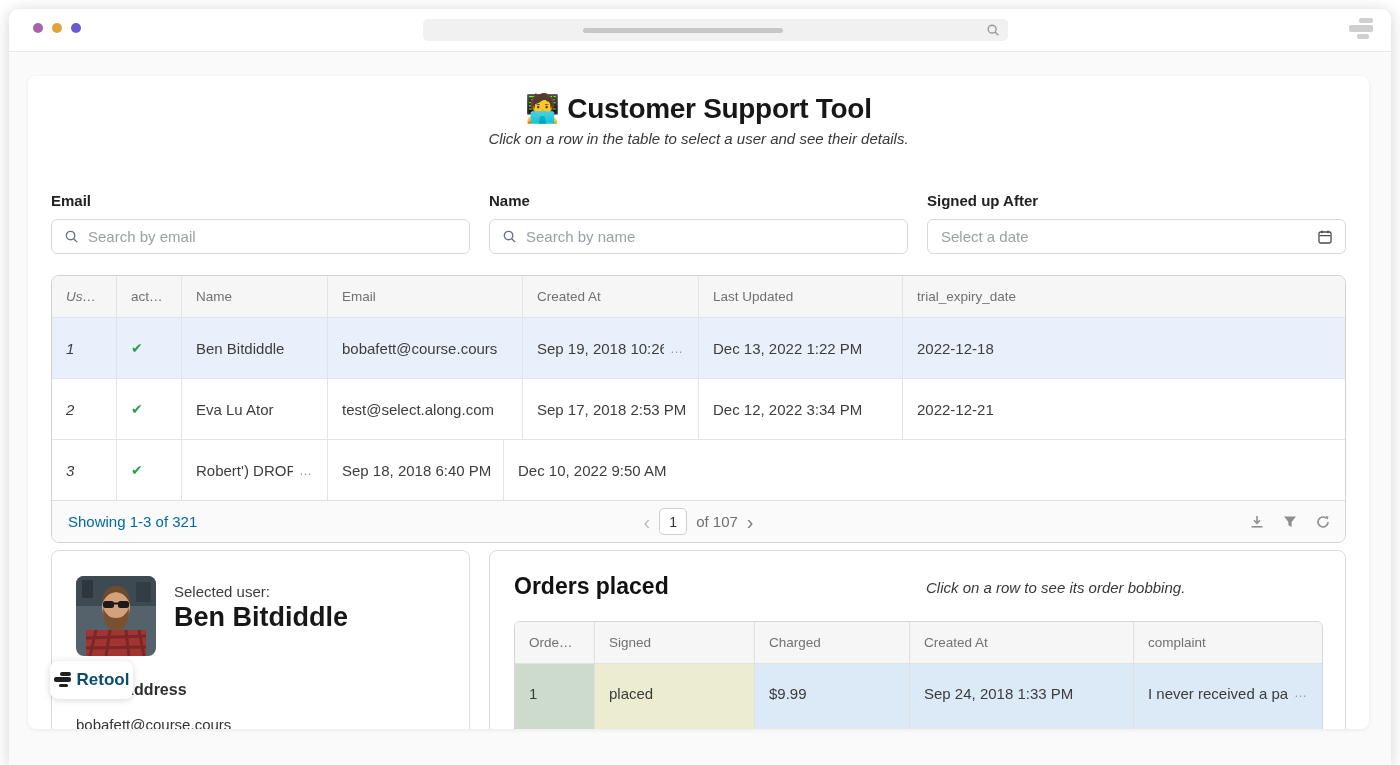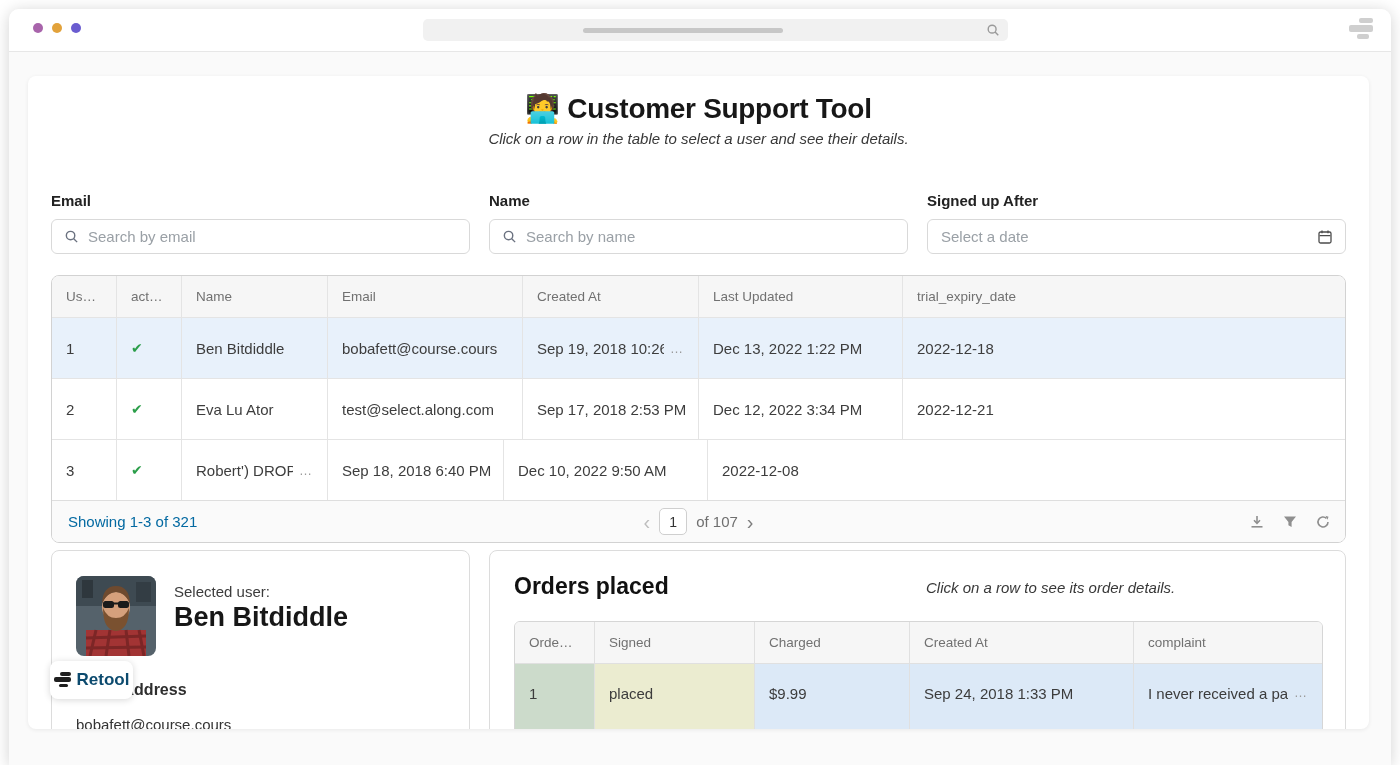--- a/index.html
+++ b/index.html
@@ -47,21 +47,21 @@
   .in-icon { position: absolute; left: 12px; top: 9px; }
   .cal-icon { position: absolute; right: 12px; top: 9px; }
 
   .utable { position: absolute; left: 23px; top: 199px; width: 1295px; border: 1px solid #d2d2d2; border-radius: 8px; overflow: hidden; background: #fff; }
   .uhead { display: flex; height: 41px; background: #f6f6f6; }
   .urow  { display: flex; height: 61px; border-top: 1px solid #e4e4e4; background: #fff; }
   .urow.selected { background: #e8f1fb; }
   .ucell { display: flex; align-items: center; padding: 0 14px; font-size: 15px; color: #3d3d3d; white-space: nowrap; overflow: hidden; border-left: 1px solid #e4e4e4; }
   .ucell:first-child { border-left: none; }
   .uhead .ucell { font-size: 13.5px; color: #717171; font-weight: 400; }
-  .c1 { width: 64px; } .c2 { width: 65px; } .c3 { width: 146px; } .c4 { width: 195px; }
+  .c1 { width: 64px; font-style: italic; } .c2 { width: 65px; } .c3 { width: 146px; } .c4 { width: 195px; }
   .c5 { width: 176px; } .c6 { width: 204px; } .c7 { flex: 1; }
   .check { color: #2b9e4a; font-size: 14px; }
   .trunc { overflow: hidden; white-space: nowrap; min-width: 0; }
   .ellip { color: #9b9b9b; flex: none; margin-left: 6px; font-size: 13px; letter-spacing: 1px; }
   .ufoot { display: flex; align-items: center; height: 42px; background: #fafafa; border-top: 1px solid #dedede; position: relative; }
   .showing { position: absolute; left: 16px; color: #0369a1; font-size: 15px; }
   .pager { margin: 0 auto; display: flex; align-items: center; gap: 9px; }
   .chev { font-size: 20px; line-height: 1; cursor: default; }
   .chev-l { color: #bdbdbd; } .chev-r { color: #7d7d7d; }
   .pagebox { width: 28px; height: 27px; border: 1px solid #cfcfcf; border-radius: 5px; text-align: center; font-size: 14px; color: #333; background: #fff; outline: none; font-family: "Liberation Sans", sans-serif; }
@@ -206,21 +206,20 @@
         <div class="ucell c1">3</div>
         <div class="ucell c2">
             <span class="check">✔</span>
           </div>
         <div class="ucell c3">
             <span class="trunc">Robert') DROP</span>
             <span class="ellip">…</span>
           </div>
         <div class="ucell c5">Sep 18, 2018 6:40 PM</div>
         <div class="ucell c6">Dec 10, 2022 9:50 AM</div>
-        <div class="ucell c7">2022-12-08</div>
       </div>
 
       <div class="ufoot">
         <span class="showing">Showing 1-3 of 321</span>
         <div class="pager">
           <span class="chev chev-l">‹</span>
           <input class="pagebox" value="1" style="">
           <span class="of">of 107</span>
           <span class="chev chev-r">›</span>
         </div>
@@ -275,21 +274,21 @@
       <div class="rlogo">
         <div class="rl-bar rl1"></div>
           <div class="rl-bar rl2"></div>
           <div class="rl-bar rl3"></div>
       </div>
       <span class="rlabel">Retool</span>
     </div>
 
     <div class="ocard">
       <div class="otitle">Orders placed</div>
-      <div class="osub">Click on a row to see its order details.</div>
+      <div class="osub">Click on a row to see its order bobbing.</div>
       <div class="otable">
         <div class="ohead">
           <div class="ocell oc1">Orde…</div>
           <div class="ocell oc2">Signed</div>
           <div class="ocell oc3">Charged</div>
           <div class="ocell oc4">Created At</div>
           <div class="ocell oc5">complaint</div>
         </div>
         <div class="orow">
           <div class="ocell oc1 bg-id">1</div>

